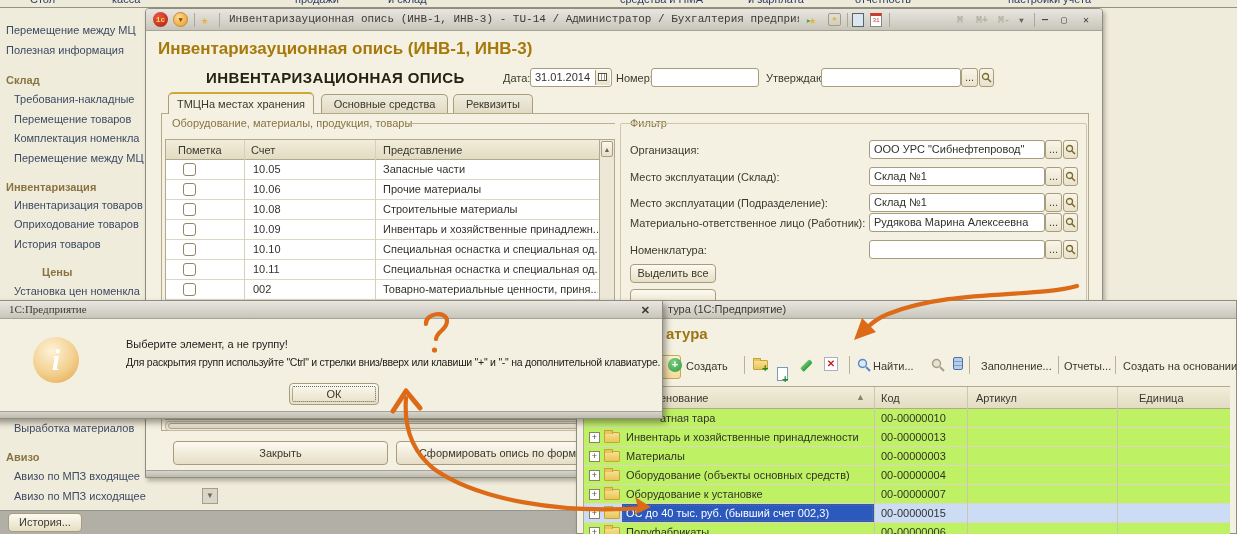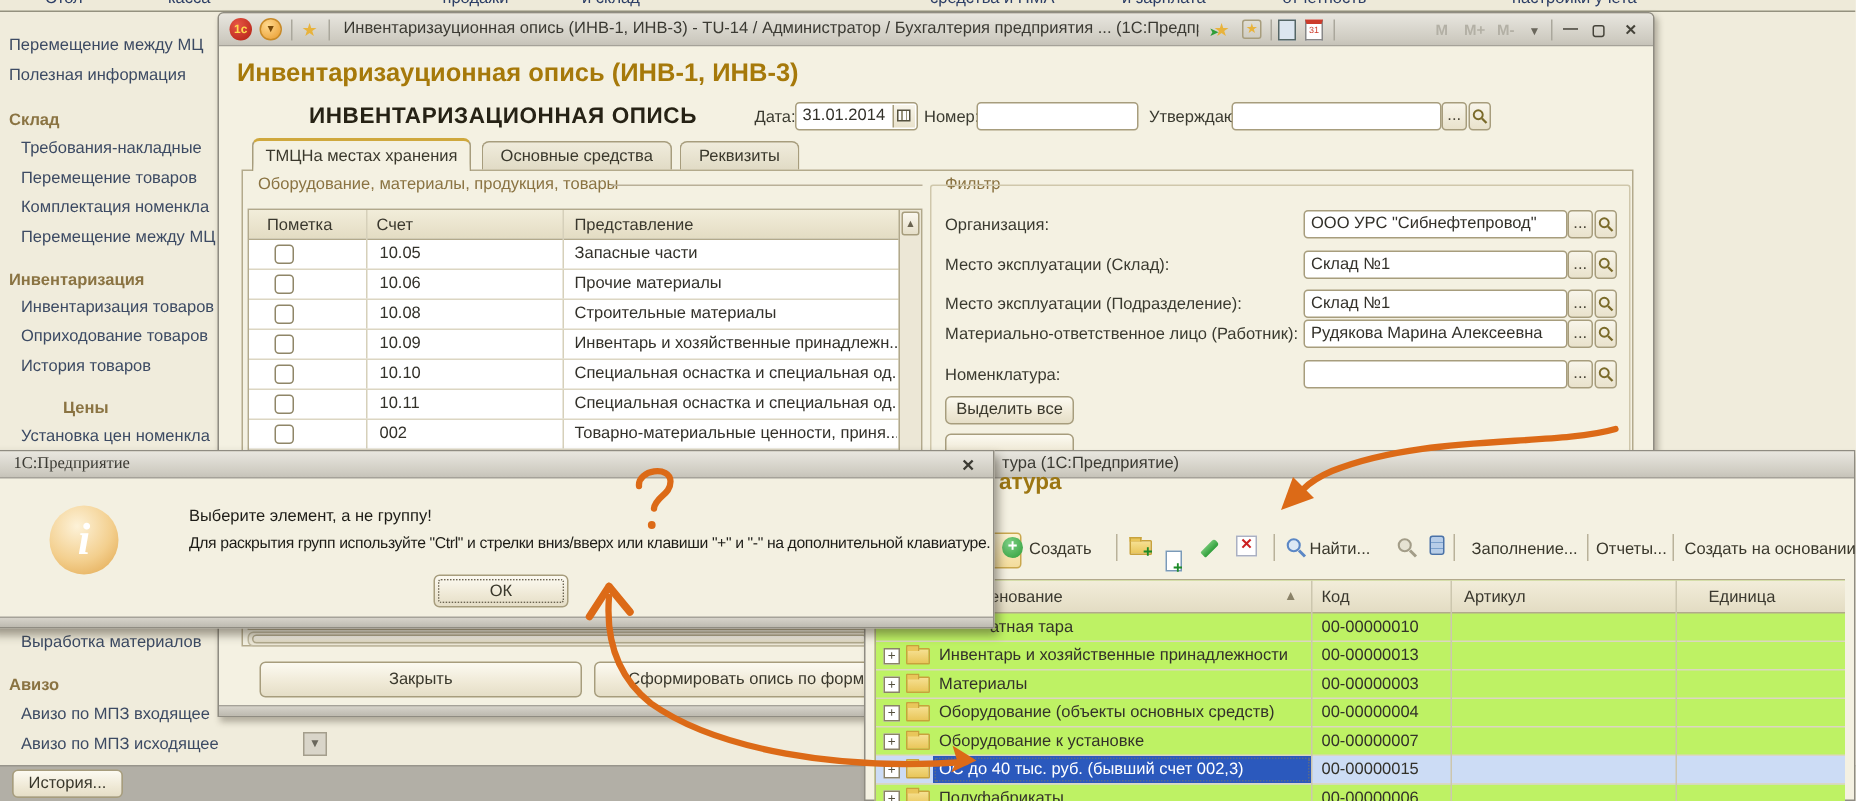--- a/index.html
+++ b/index.html
@@ -22,21 +22,21 @@
 
   
   .win { position:absolute; border:1px solid #8f8c82; background:#f4f1e2; box-shadow:2px 3px 4px rgba(60,55,40,.35); }
   .titlebar { position:absolute; left:0; top:0; right:0; height:22px; background:linear-gradient(#e8e6df,#cfccc2 80%,#c6c3b9); border-bottom:1px solid #a5a299; }
   .titlebar-sm { height:18px; }
   .tb-text { position:absolute; top:4px; color:#3b3a33; white-space:nowrap; }
   .bottomband { position:absolute; left:0; right:0; bottom:0; height:7px; background:linear-gradient(#d6d3ca,#bdbab0); border-top:1px solid #a5a299; }
 
   
   #mainwin { left:145px; top:8px; width:958px; height:470px; border-radius:4px 4px 0 0; }
-  #mainwin .titlebar { border-radius:3px 3px 0 0; }
+  #mainwin .titlebar { border-radius:3px 3px 0 0;font-family:Liberation Mono, monospace; }
   .tbicon { position:absolute; top:3px; }
   .circle1c { width:15px; height:15px; border-radius:50%; background:radial-gradient(circle at 35% 30%, #e85545, #b01f12); color:#ffd84d; font-size:8px; font-weight:bold; text-align:center; line-height:15px; }
   .circleor { width:15px; height:15px; border-radius:50%; background:radial-gradient(circle at 35% 30%, #ffd98e, #e89a2c); color:#7a4a08; font-size:7px; text-align:center; line-height:14px; border:1px solid #c88a28; }
   .star { color:#e8b33c; font-size:12px; top:4px; }
   .vsep { position:absolute; top:4px; width:1px; height:14px; background:#aaa79c; }
   .memo { color:#b3b0a5; font-weight:bold; font-size:10px; top:6px; }
   .winbtn { color:#45433a; font-weight:bold; font-size:10px; top:5px; }
   .goldhead { color:#a6790a; font-size:17px; font-weight:bold; }
   .subhead { color:#262215; font-size:15px; font-weight:bold; letter-spacing:.4px; }
   .lbl { color:#3a3a30; }
@@ -336,21 +336,21 @@
     <div class="abs btn" style="left:27px; top:432px; width:215px; height:24px; line-height:22px;">Закрыть</div>
     <div class="abs btn nw" style="left:250px; top:432px; width:220px; height:24px; line-height:22px; overflow:hidden;">Сформировать опись по форме И</div>
 
     <div class="bottomband"></div>
   </div>
 
   <div class="win" id="catwin">
     <div class="titlebar titlebar-sm">
       <span class="tb-text" style="left:91px; top:2px;">тура  (1С:Предприятие)</span>
     </div>
-    <div class="abs cathead" style="left:89px; top:12px;">атура</div>
+    <div class="abs cathead" style="left:89px; top:24px;">атура</div>
 
     <div class="abs" style="left:74px; top:54px; width:30px; height:24px; background:linear-gradient(#fdf3d1,#f3dc9c); border:1px solid #caa84e; border-radius:3px;"></div>
     <div class="abs icon-abs green-plus-circle" style="left:91px; top:57px;">+</div>
     <span class="tool-lbl" style="left:109px;">Создать</span>
     <div class="toolbar-sep" style="left:167px;"></div>
     <div class="abs icon-abs folder-ico" style="left:176px; top:59px;">
         <span class="plus-badge">+</span>
       </div>
     <div class="abs icon-abs sheet-ico" style="left:200px; top:56px;">
         <span class="plus-badge">+</span>

